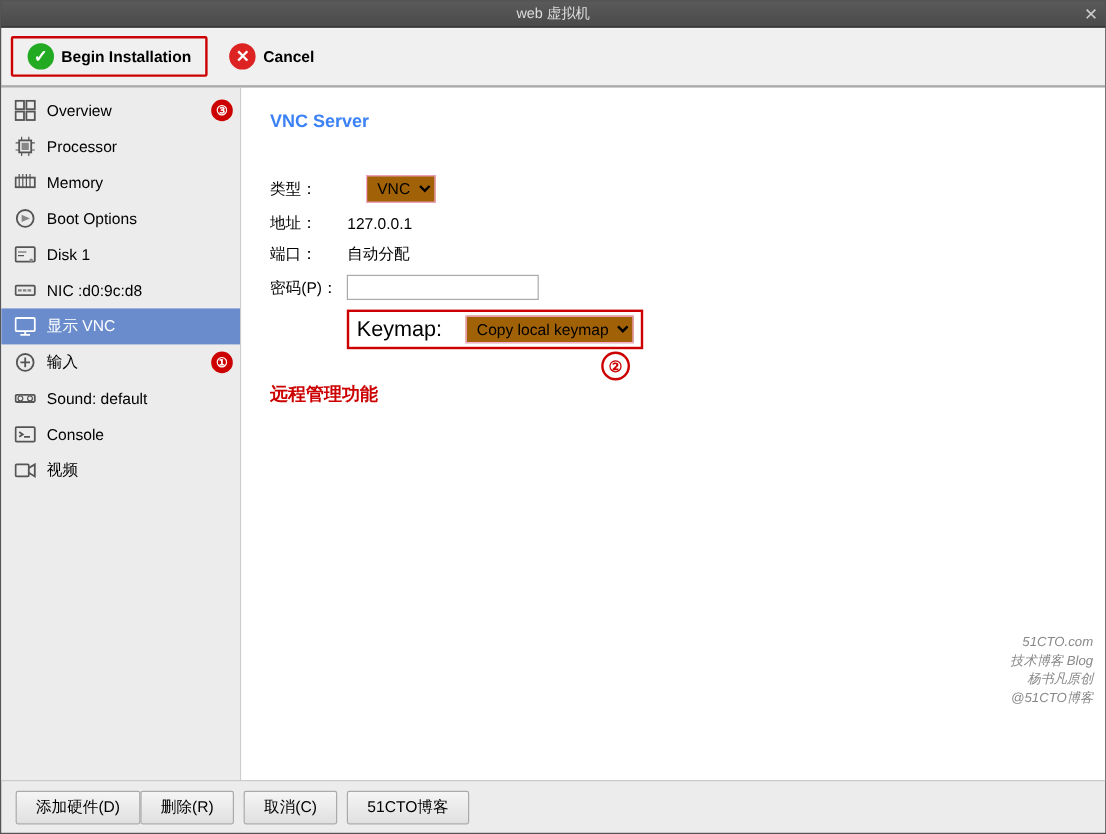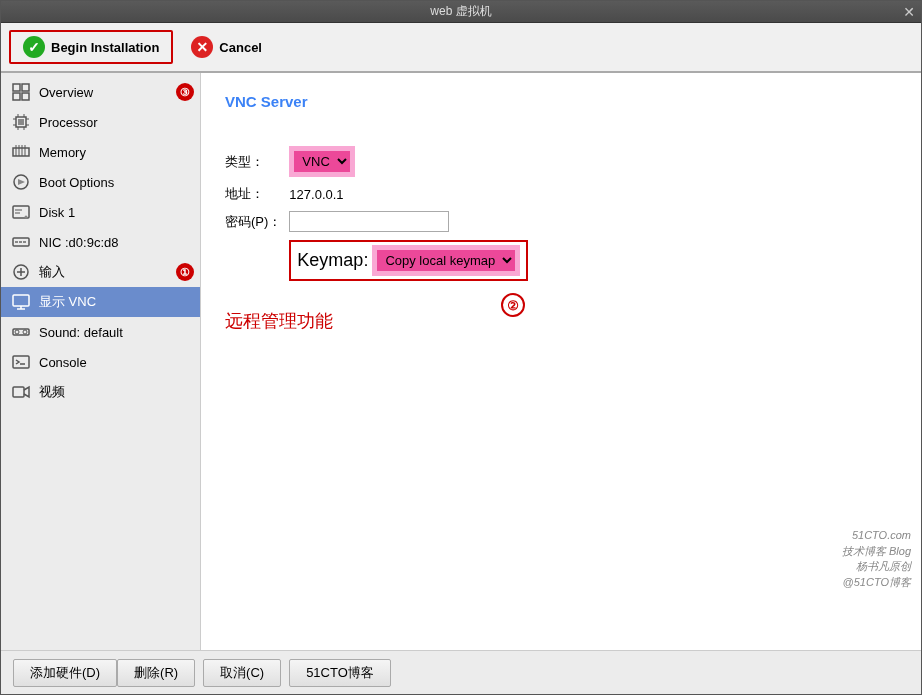--- a/index.html
+++ b/index.html
@@ -185,23 +185,24 @@
 
     .form-value {
       display: table-cell;
       padding: 4px 0;
       vertical-align: middle;
     }
 
     select {
       padding: 2px 4px;
       font-size: 13px;
-      border: 5px solid #f9a8d4;
-      background: #ec4899;
+      border: 1px solid #f9a8d4;
+      background: #a16207;
       cursor: pointer;
+      margin-left: 16px;
     }
 
     .keymap-box {
       border: 2px solid #cc0000;
       padding: 3px 6px;
       display: inline-flex;
       align-items: center;
       gap: 4px;
     }
 
@@ -213,22 +214,22 @@
 
     input[type="text"], input[type="password"] {
       border: 1px solid #aaa;
       padding: 2px 4px;
       font-size: 13px;
       width: 160px;
     }
 
     .remote-label {
       color: #cc0000;
-      font-size: 18px;
-      font-weight: normal;
+      font-size: 15px;
+      font-weight: bold;
       margin-top: 24px;
     }
 
     .watermark {
       position: absolute;
       bottom: 60px;
       right: 10px;
       text-align: right;
       color: #888;
       font-size: 11px;
@@ -371,41 +372,41 @@
           <svg class="icon-svg" viewBox="0 0 18 18" fill="none">
             <rect x="1" y="5" width="16" height="8" rx="1" stroke="#555" stroke-width="1.5"></rect>
             <rect x="3" y="8" width="3" height="2" fill="#888"></rect>
             <rect x="7" y="8" width="3" height="2" fill="#888"></rect>
             <rect x="11" y="8" width="3" height="2" fill="#888"></rect>
           </svg>
         </div>
         <span>NIC :d0:9c:d8</span>
       </div>
 
+      <div class="sidebar-item active">
+        <div class="sidebar-icon">
+          <svg class="icon-svg" viewBox="0 0 18 18" fill="none">
+            <rect x="1" y="2" width="16" height="11" rx="1" stroke="#fff" stroke-width="1.5"></rect>
+            <line x1="9" y1="13" x2="9" y2="16" stroke="#fff" stroke-width="1.5"></line>
+            <line x1="5" y1="16" x2="13" y2="16" stroke="#fff" stroke-width="1.5"></line>
+          </svg>
+        </div>
+        <span>显示 VNC</span>
+      </div>
+
       <div class="sidebar-item">
         <div class="sidebar-icon">
           <svg class="icon-svg" viewBox="0 0 18 18" fill="none">
             <circle cx="9" cy="9" r="7" stroke="#555" stroke-width="1.5"></circle>
             <line x1="9" y1="5" x2="9" y2="13" stroke="#555" stroke-width="1.5"></line>
             <line x1="5" y1="9" x2="13" y2="9" stroke="#555" stroke-width="1.5"></line>
           </svg>
         </div>
         <span>输入</span>
         <div class="badge">①</div>
-      </div>
-
-      <div class="sidebar-item active">
-        <div class="sidebar-icon">
-          <svg class="icon-svg" viewBox="0 0 18 18" fill="none">
-            <rect x="1" y="2" width="16" height="11" rx="1" stroke="#fff" stroke-width="1.5"></rect>
-            <line x1="9" y1="13" x2="9" y2="16" stroke="#fff" stroke-width="1.5"></line>
-            <line x1="5" y1="16" x2="13" y2="16" stroke="#fff" stroke-width="1.5"></line>
-          </svg>
-        </div>
-        <span>显示 VNC</span>
       </div>
 
       <div class="sidebar-item">
         <div class="sidebar-icon">
           <svg class="icon-svg" viewBox="0 0 18 18" fill="none">
             <rect x="1" y="6" width="16" height="6" rx="1" stroke="#555" stroke-width="1.5"></rect>
             <circle cx="5" cy="9" r="2" stroke="#555" stroke-width="1"></circle>
             <circle cx="13" cy="9" r="2" stroke="#555" stroke-width="1"></circle>
           </svg>
         </div>
@@ -448,20 +449,24 @@
               <option>VNC</option>
             </select>
           </div>
         </div>
 
         <div class="form-row">
           <div class="form-label">地址：</div>
           <div class="form-value">127.0.0.1</div>
         </div>
 
+        <div class="form-row">
+          <div class="form-label">端口：</div>
+          <div class="form-value">自动分配</div>
+        </div>
 
         <div class="form-row">
           <div class="form-label">密码(P)：</div>
           <div class="form-value">
             <input type="password" value="" style="">
           </div>
         </div>
 
         <div class="form-row">
           <div class="form-label"></div>

